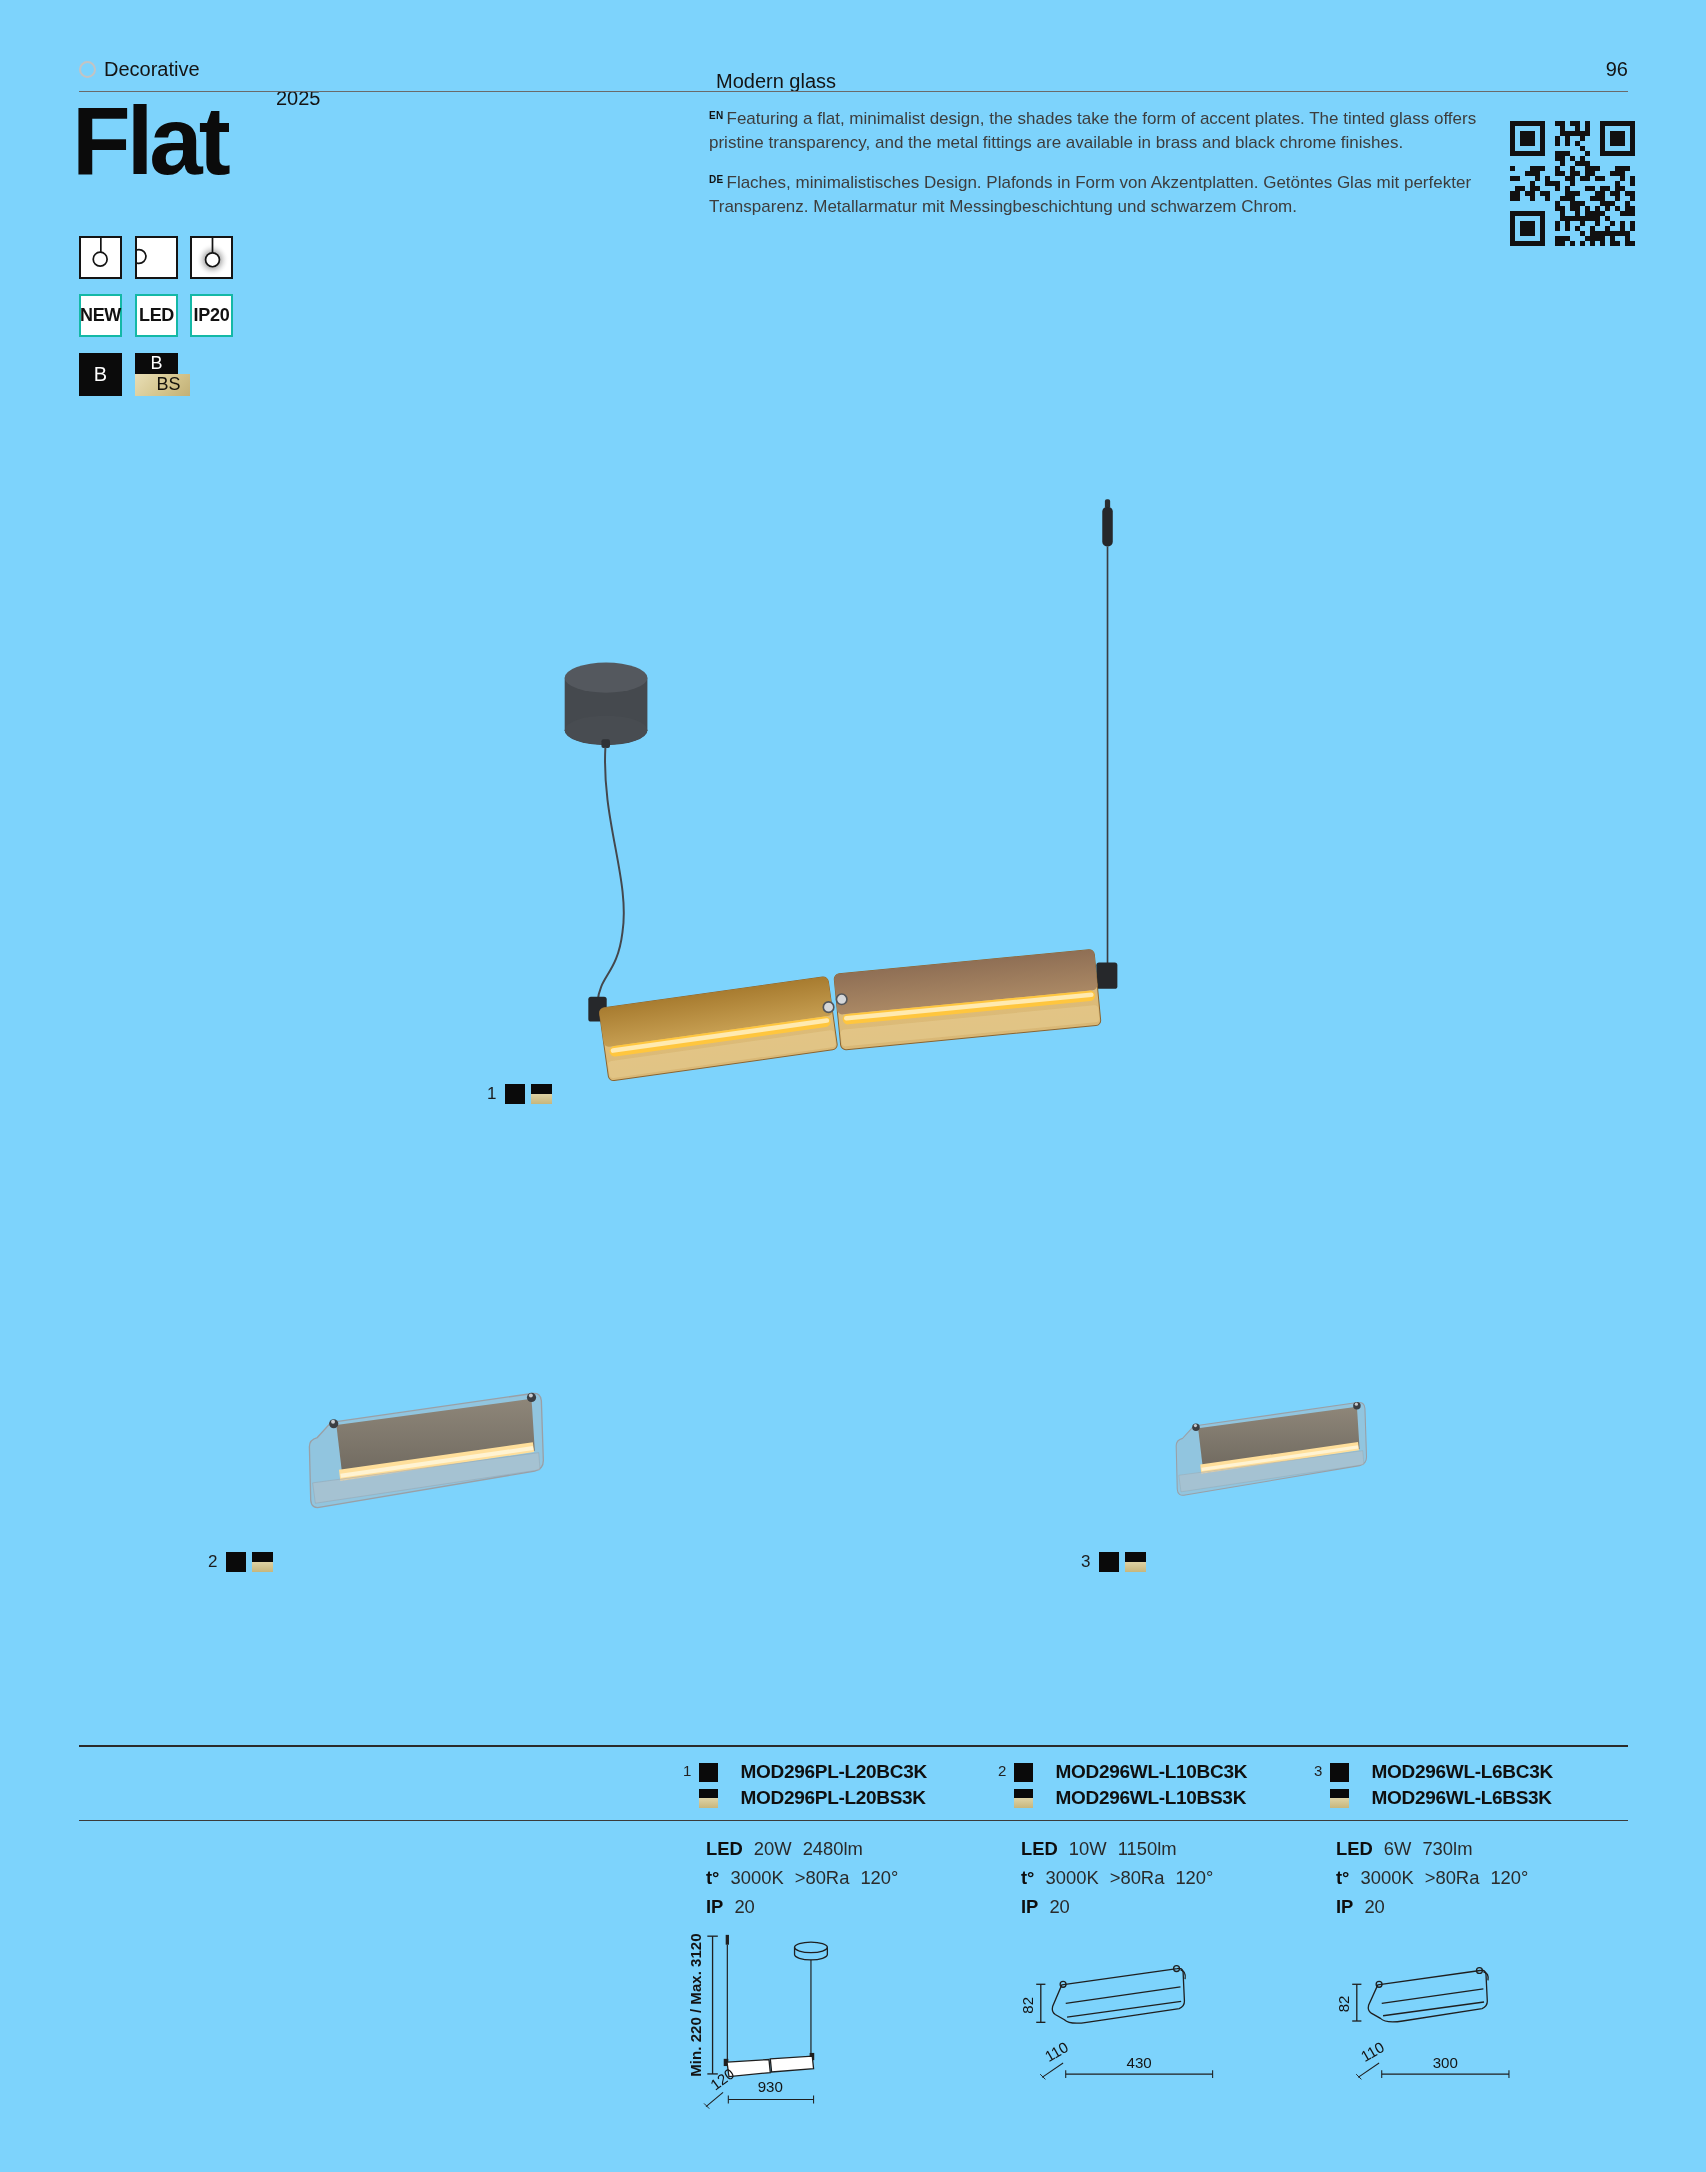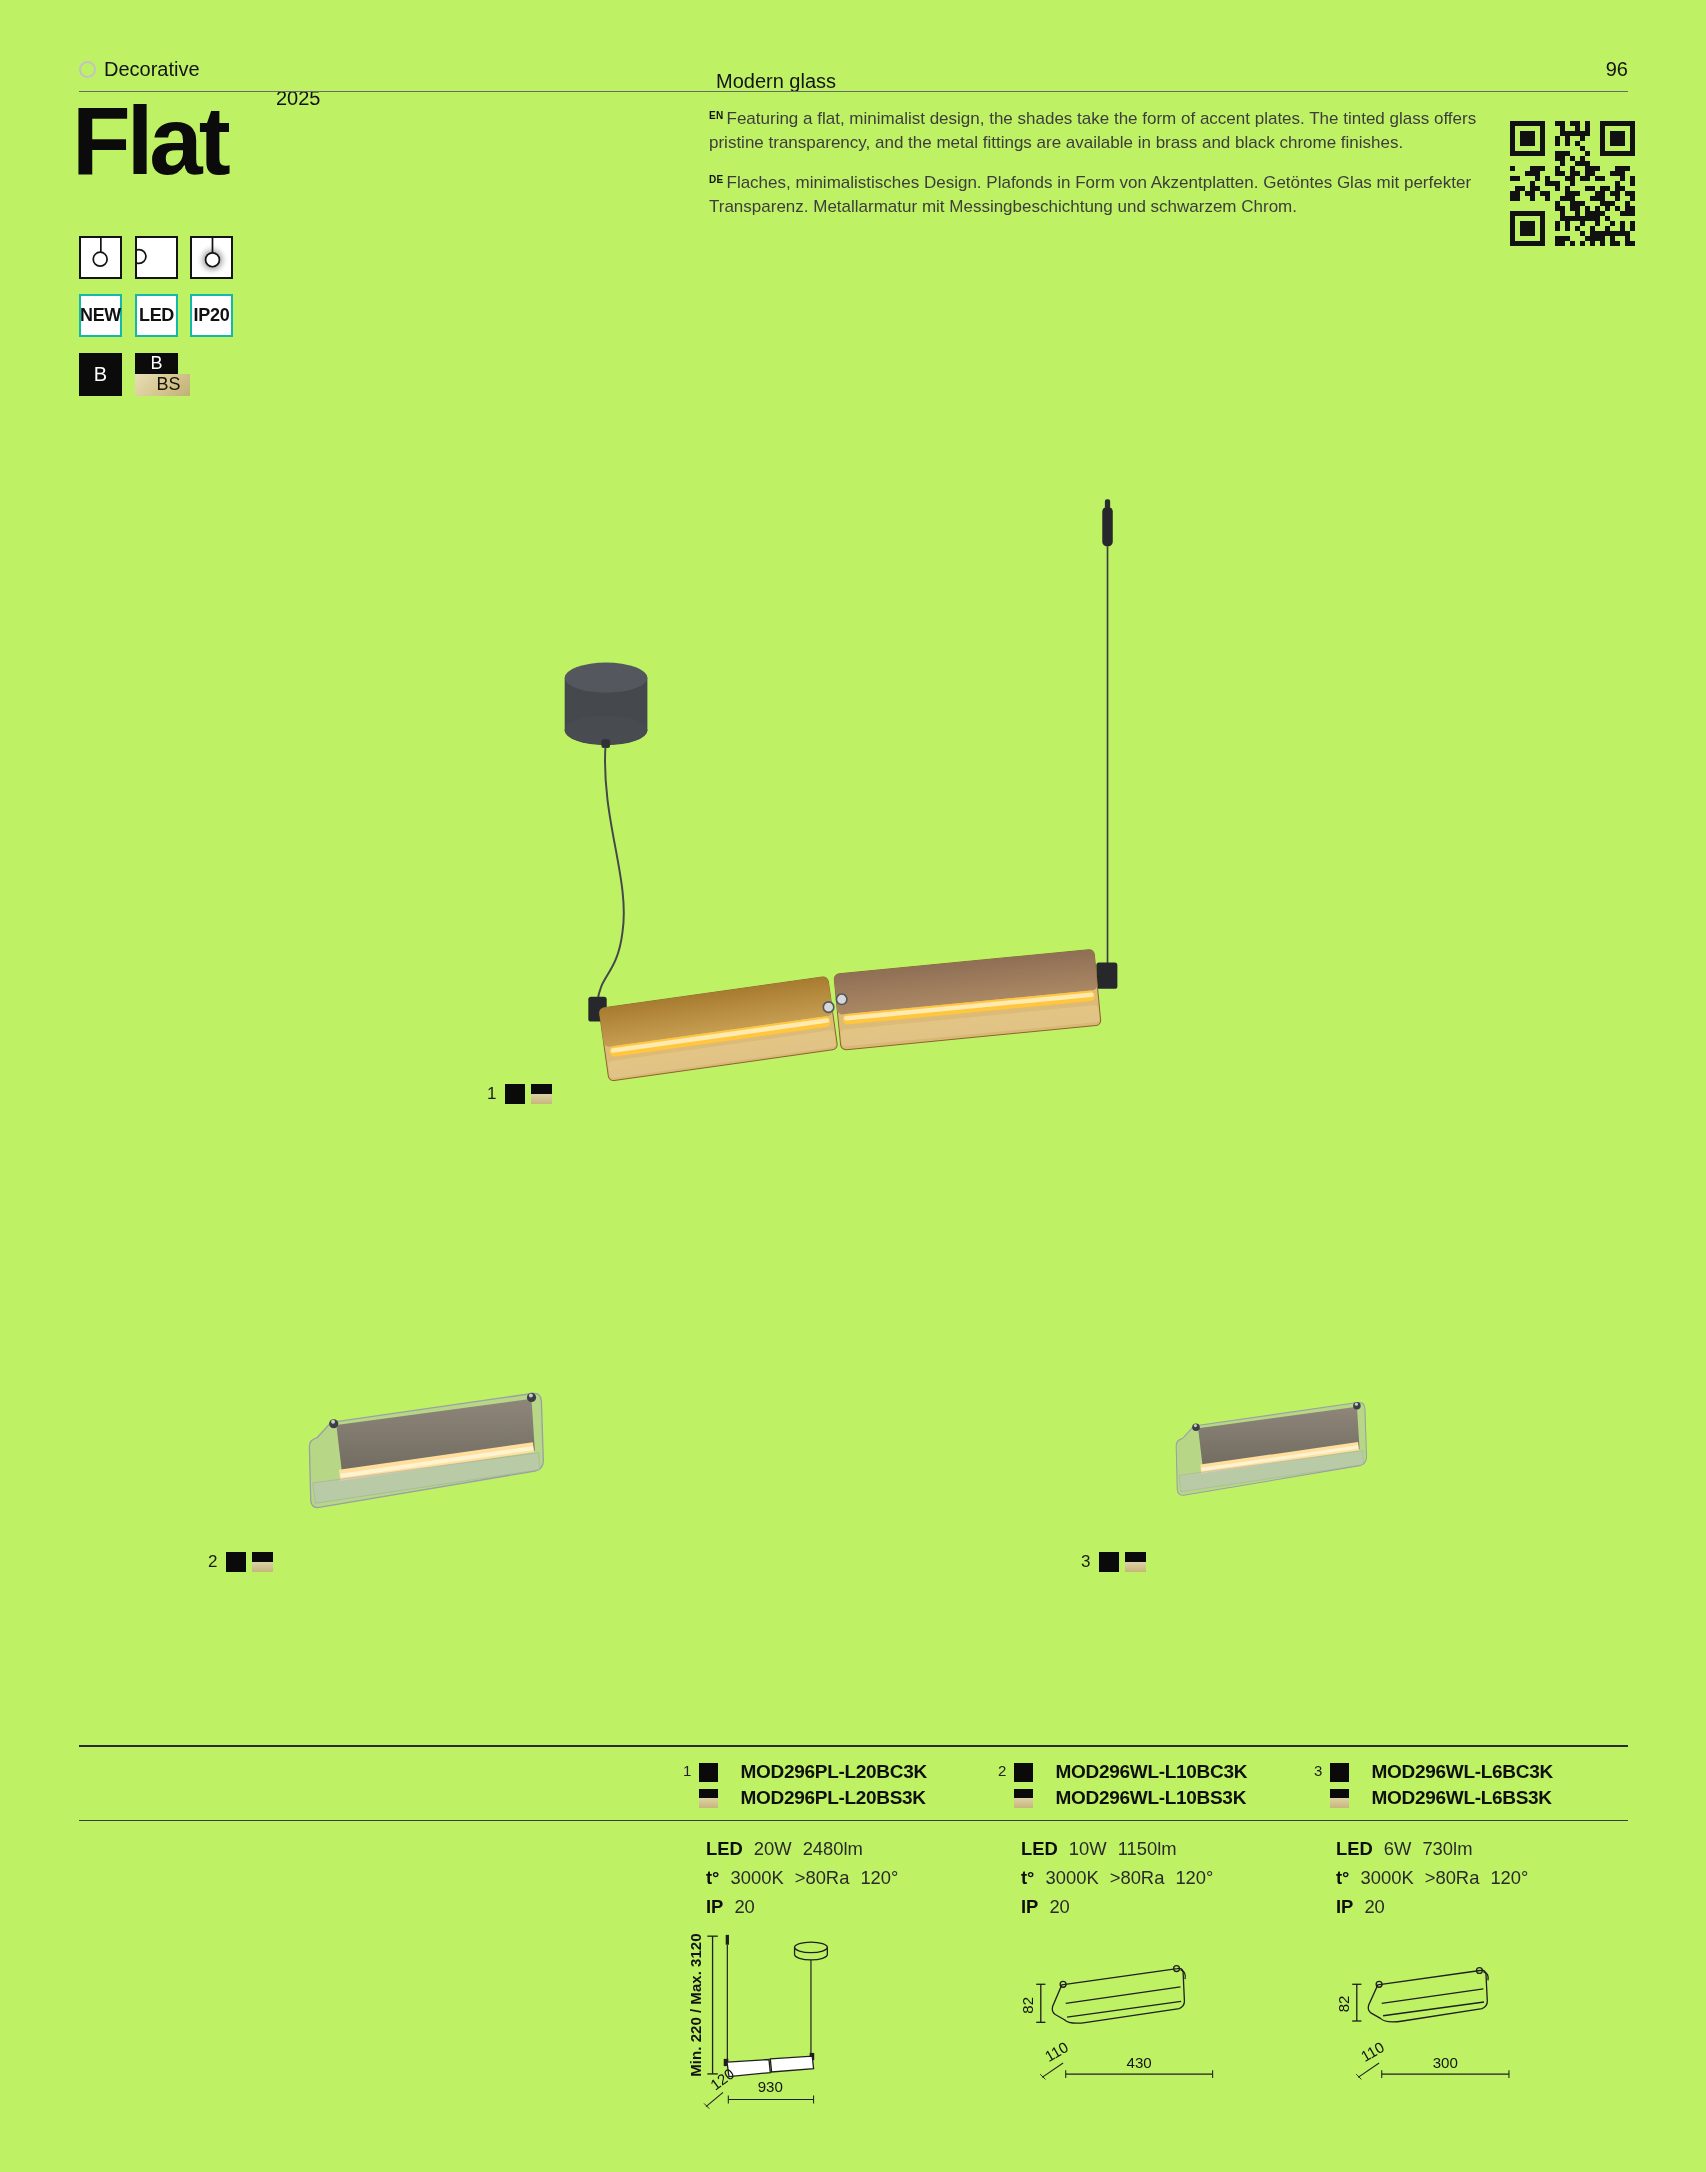--- a/index.html
+++ b/index.html
@@ -1,17 +1,17 @@
 <!DOCTYPE html>
 <html style="font-size:10.5px"><head>
 <meta charset="utf-8">
 <style>
   html,body{margin:0;padding:0;background:#e8e8e8;}
   .page{
-    position:relative;width:1707px;height:2172px;background:#bef264;
+    position:relative;width:1707px;height:2172px;background:#7dd3fc;
     font-family:"Liberation Sans", sans-serif;color:#1a1a1a;overflow:hidden;margin:0 auto;
   }
   .abs{position:absolute;}
   
   .hdr-text{font-size:20px;font-weight:500;color:#141414;white-space:nowrap;}
   .hdr-ring{width:13px;height:13px;border:2px solid #c3c3c3;border-radius:50%;}
   .hdr-rule{left:79px;top:91px;width:1549px;height:1.3px;background:#6a6a6a;}
   
   .title{left:72px;top:93px;font-size:96px;font-weight:700;letter-spacing:-4px;color:#0b0b0b;line-height:1;}
   .pbox{width:39px;height:39px;border:2px solid #141414;background:#fff;}

